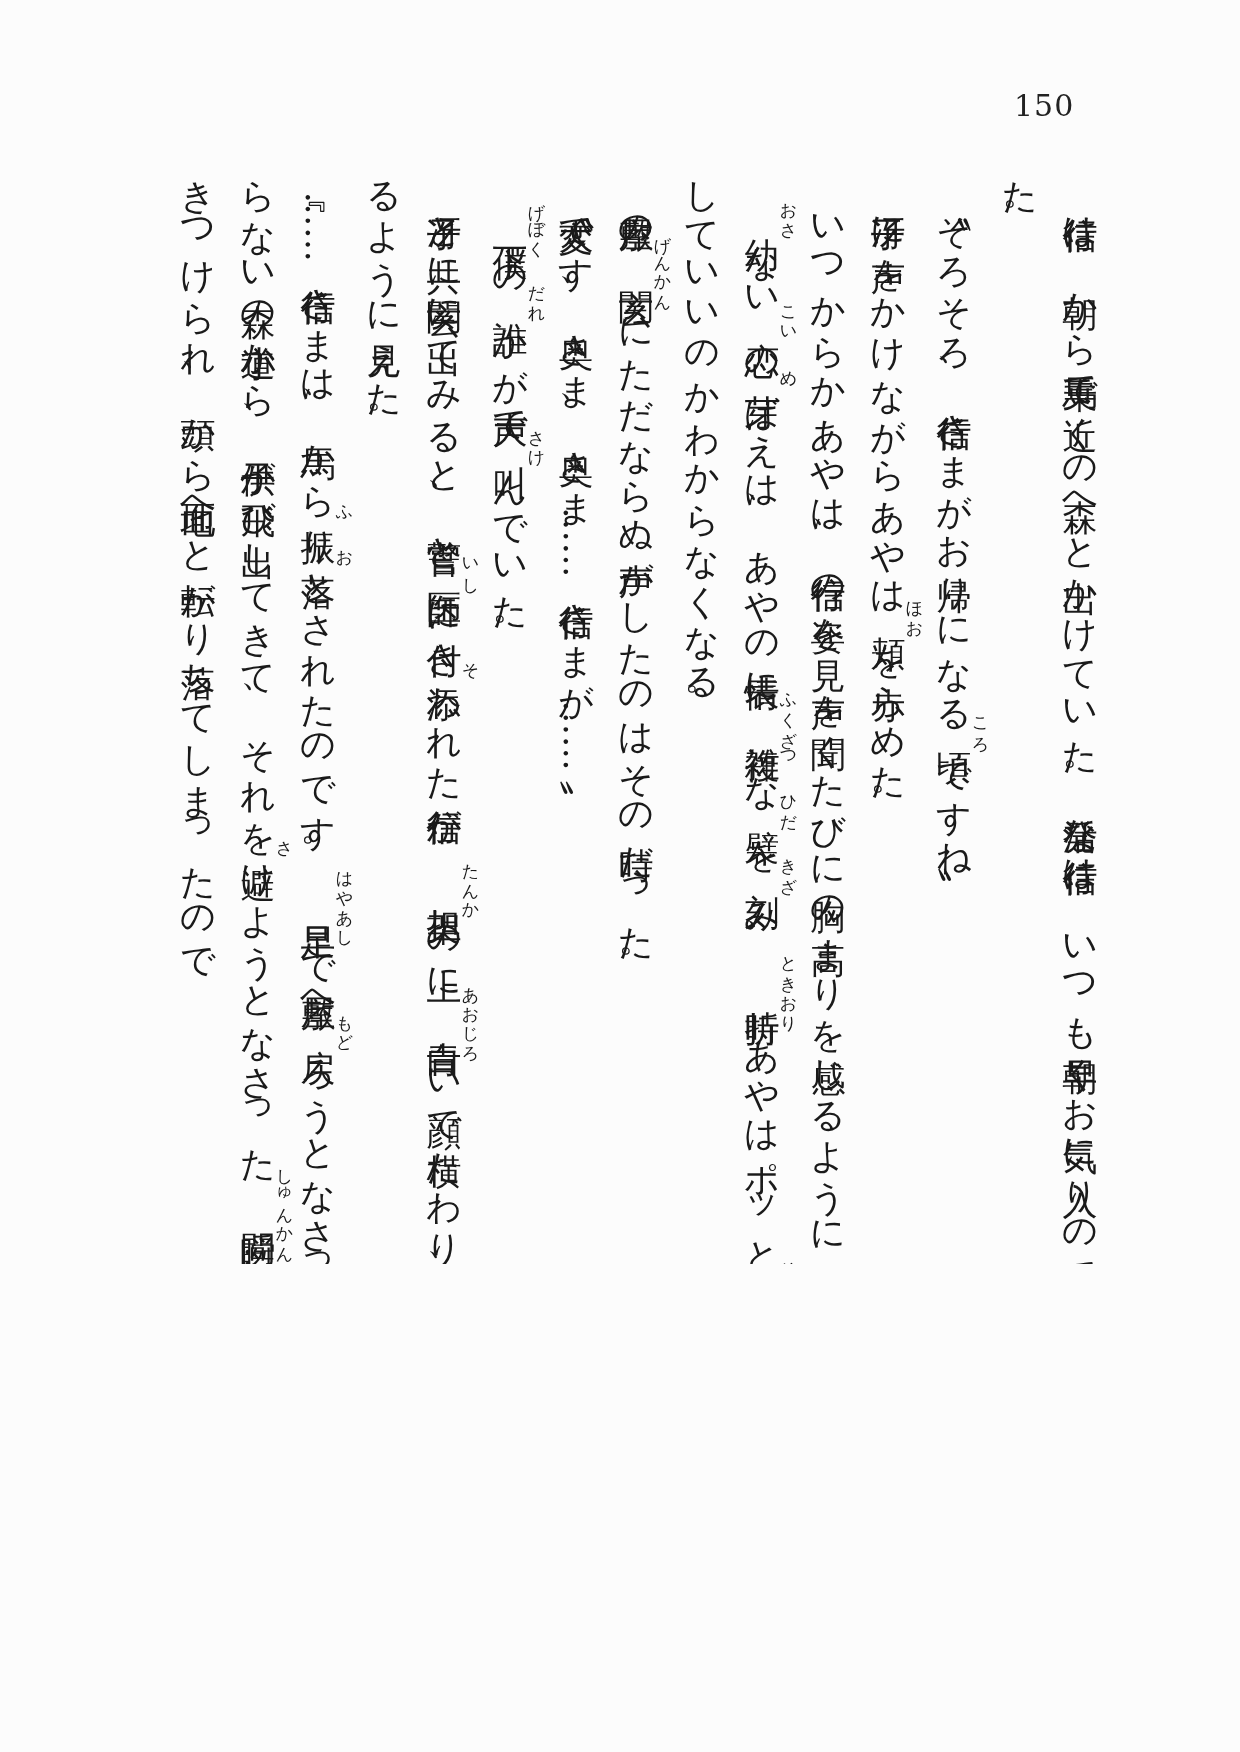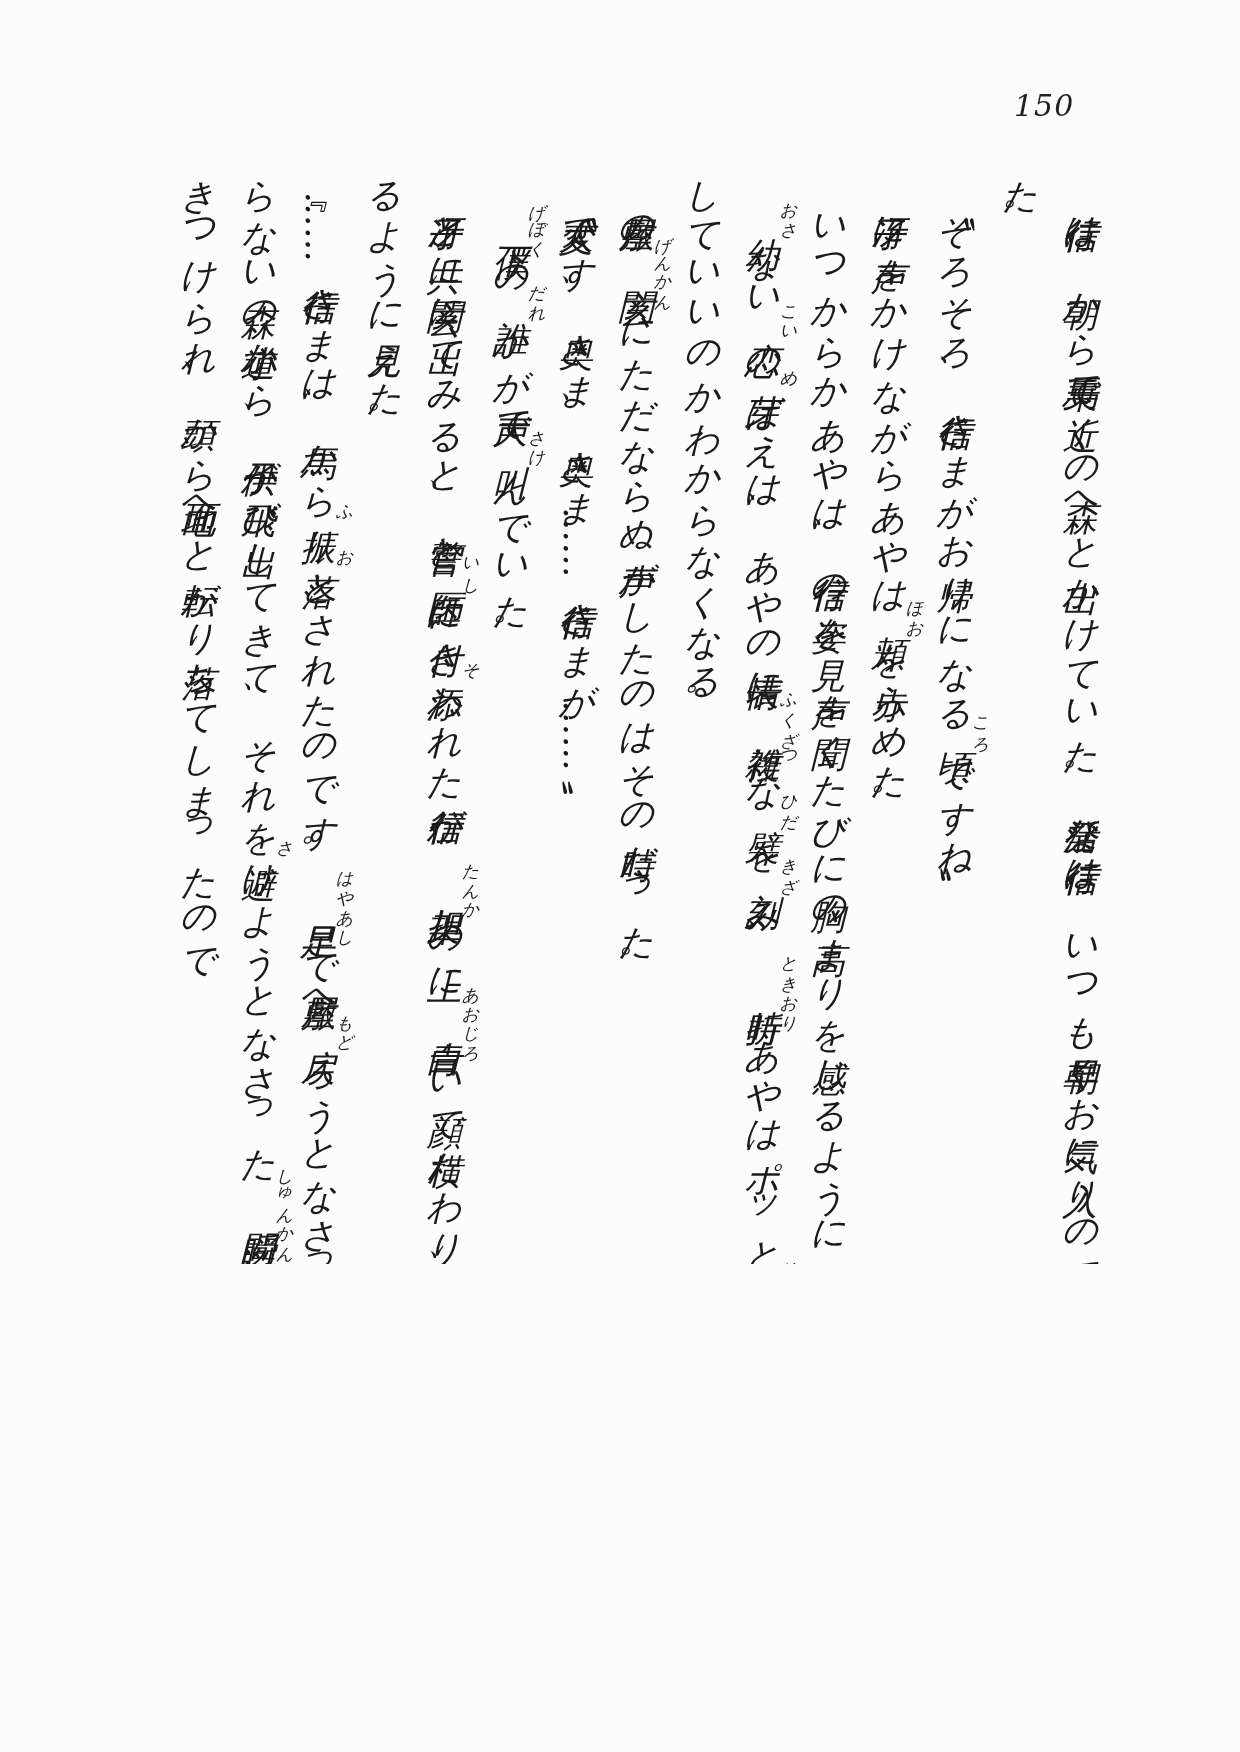--- a/index.html
+++ b/index.html
@@ -7,21 +7,20 @@
     width: 1240px; height: 1752px;
     background: #fcfcfc;
     color: #1a1a1a;
     font-family: "DejaVu Serif", "Liberation Serif", serif;
   }
   .page {
     position: relative;
     width: 1240px; height: 1264px;
     overflow: hidden;
     background: #fcfcfc;
-    font-style: italic;
   }
   .page-number {
     position: absolute;
     top: 88px; left: 1014px;
     font-size: 30px;
     letter-spacing: 1px;
     color: #222;
   }
   .text-area {
     position: absolute;

